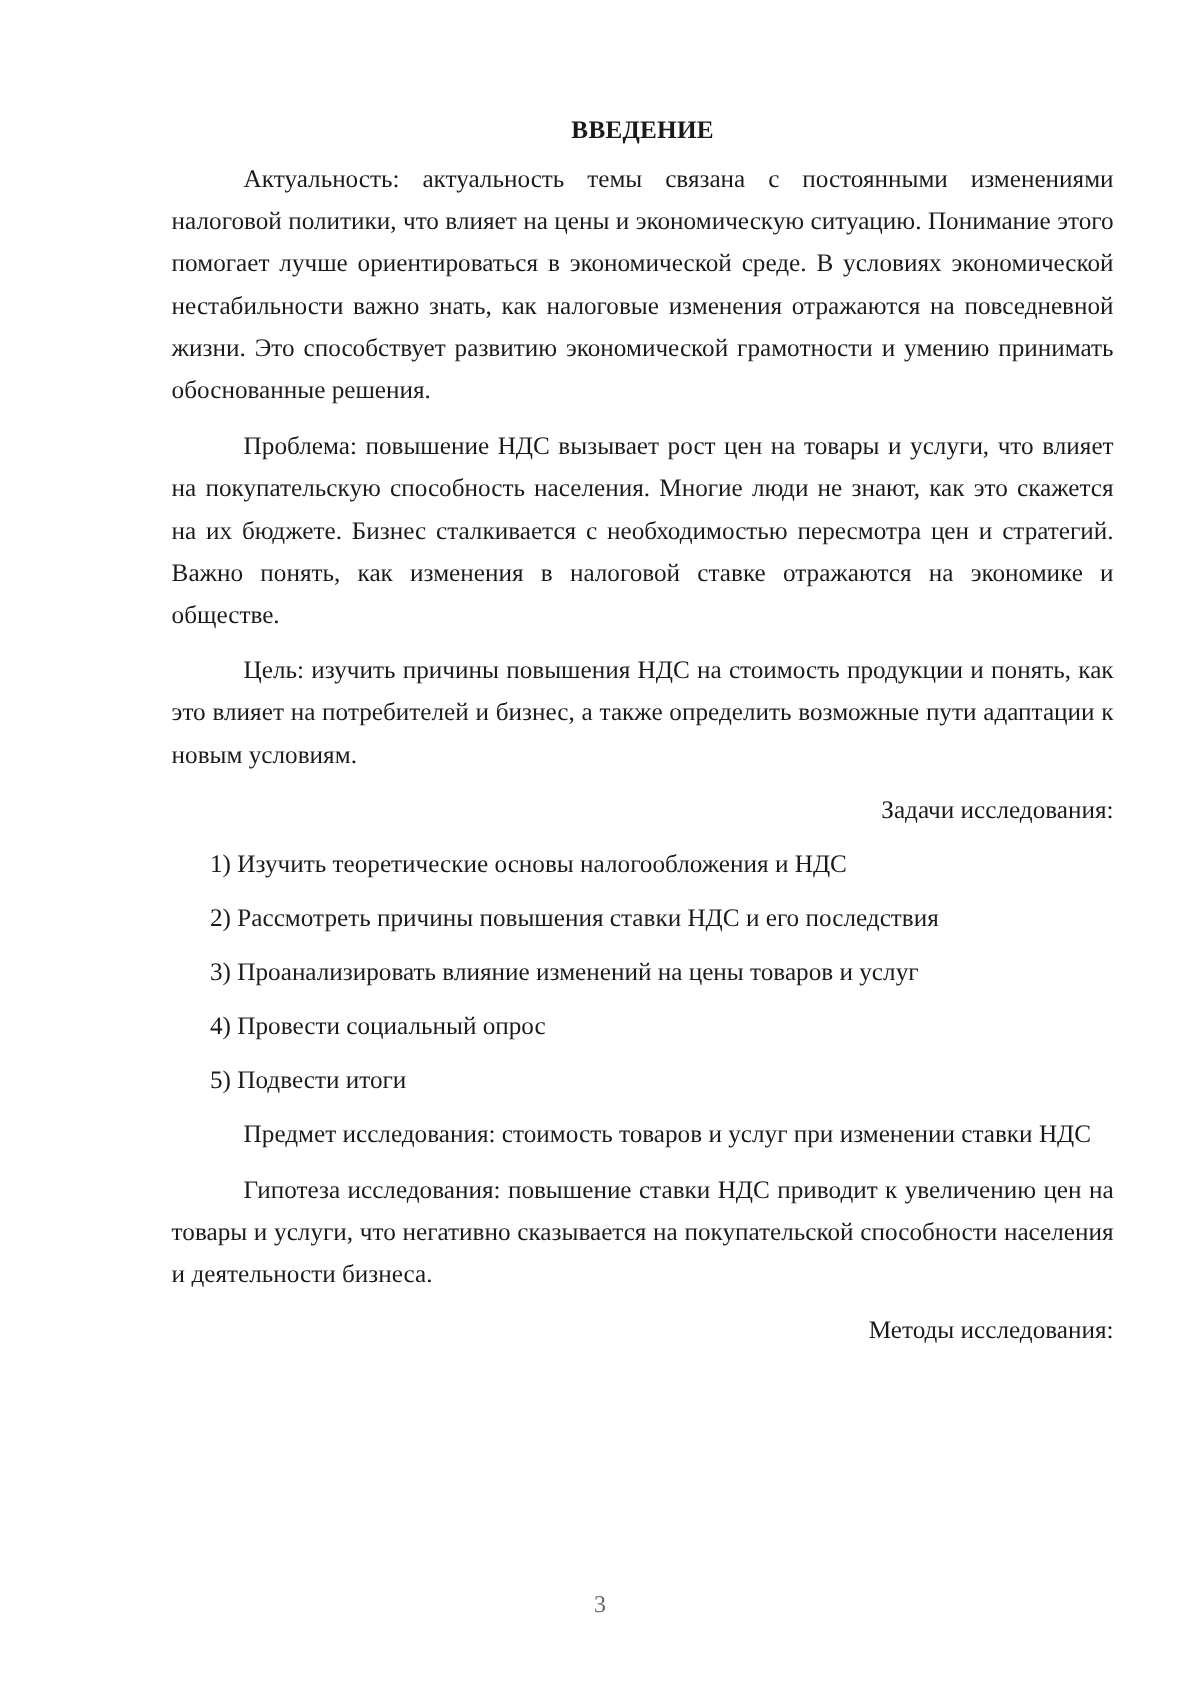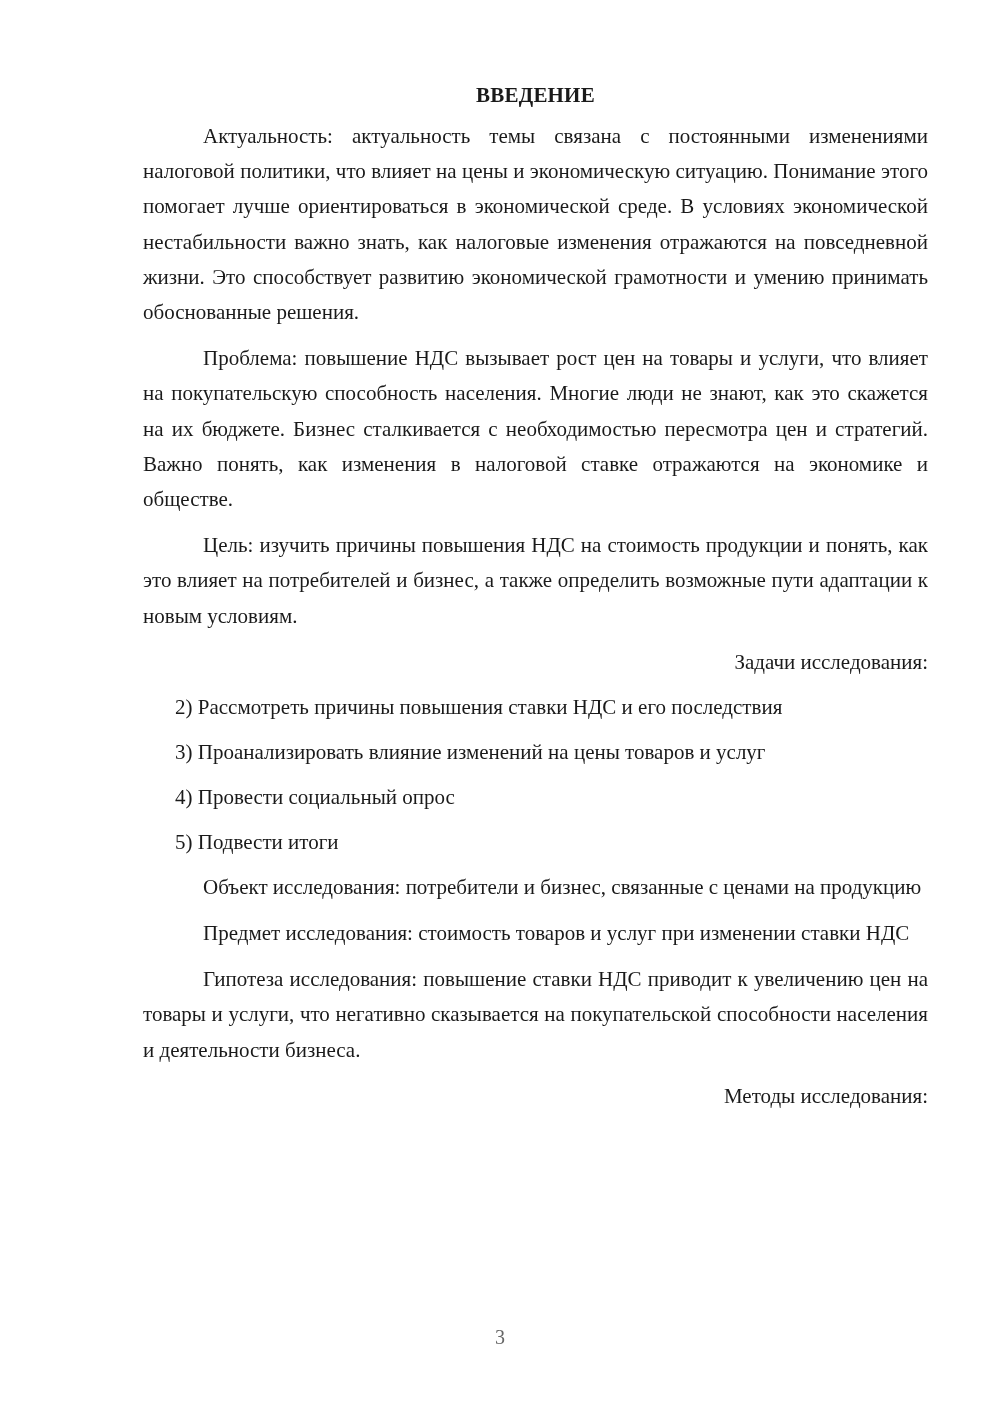--- a/index.html
+++ b/index.html
@@ -11,21 +11,21 @@
       width: 1000px;
       height: 1414px;
       position: relative;
       overflow: hidden;
       font-family: "Liberation Serif", "DejaVu Serif", serif;
       color: #1a1a1a;
     }
     .page {
       position: absolute;
       left: 143px;
-      top: 78px;
+      top: 91px;
       width: 785px;
     }
     .title {
       text-align: center;
       font-weight: bold;
       font-size: 21px;
       line-height: 35px;
       margin: 0 0 6px 0;
       letter-spacing: 0.2px;
     }
@@ -72,27 +72,27 @@
 
   <p class="para">Актуальность: актуальность темы связана с постоянными изменениями налоговой политики, что влияет на цены и экономическую ситуацию. Понимание этого помогает лучше ориентироваться в экономической среде. В условиях экономической нестабильности важно знать, как налоговые изменения отражаются на повседневной жизни. Это способствует развитию экономической грамотности и умению принимать обоснованные решения.</p>
 
   <p class="para">Проблема: повышение НДС вызывает рост цен на товары и услуги, что влияет на покупательскую способность населения. Многие люди не знают, как это скажется на их бюджете. Бизнес сталкивается с необходимостью пересмотра цен и стратегий. Важно понять, как изменения в налоговой ставке отражаются на экономике и обществе.</p>
 
   <p class="para">Цель: изучить причины повышения НДС на стоимость продукции и понять, как это влияет на потребителей и бизнес, а также определить возможные пути адаптации к новым условиям.</p>
 
   <p class="heading-para">Задачи исследования:</p>
 
   <ul class="list">
+    <li class="list-item">1) Изучить теоретические основы налогообложения и НДС</li>
     <li class="list-item">2) Рассмотреть причины повышения ставки НДС и его последствия</li>
     <li class="list-item">3) Проанализировать влияние изменений на цены товаров и услуг</li>
     <li class="list-item">4) Провести социальный опрос</li>
     <li class="list-item">5) Подвести итоги</li>
   </ul>
 
-  <p class="para">Объект исследования: потребители и бизнес, связанные с ценами на продукцию</p>
 
   <p class="para">Предмет исследования: стоимость товаров и услуг при изменении ставки НДС</p>
 
   <p class="para">Гипотеза исследования: повышение ставки НДС приводит к увеличению цен на товары и услуги, что негативно сказывается на покупательской способности населения и деятельности бизнеса.</p>
 
   <p class="heading-para">Методы исследования:</p>
 </div>
 
 <div class="page-number">3</div>
 

